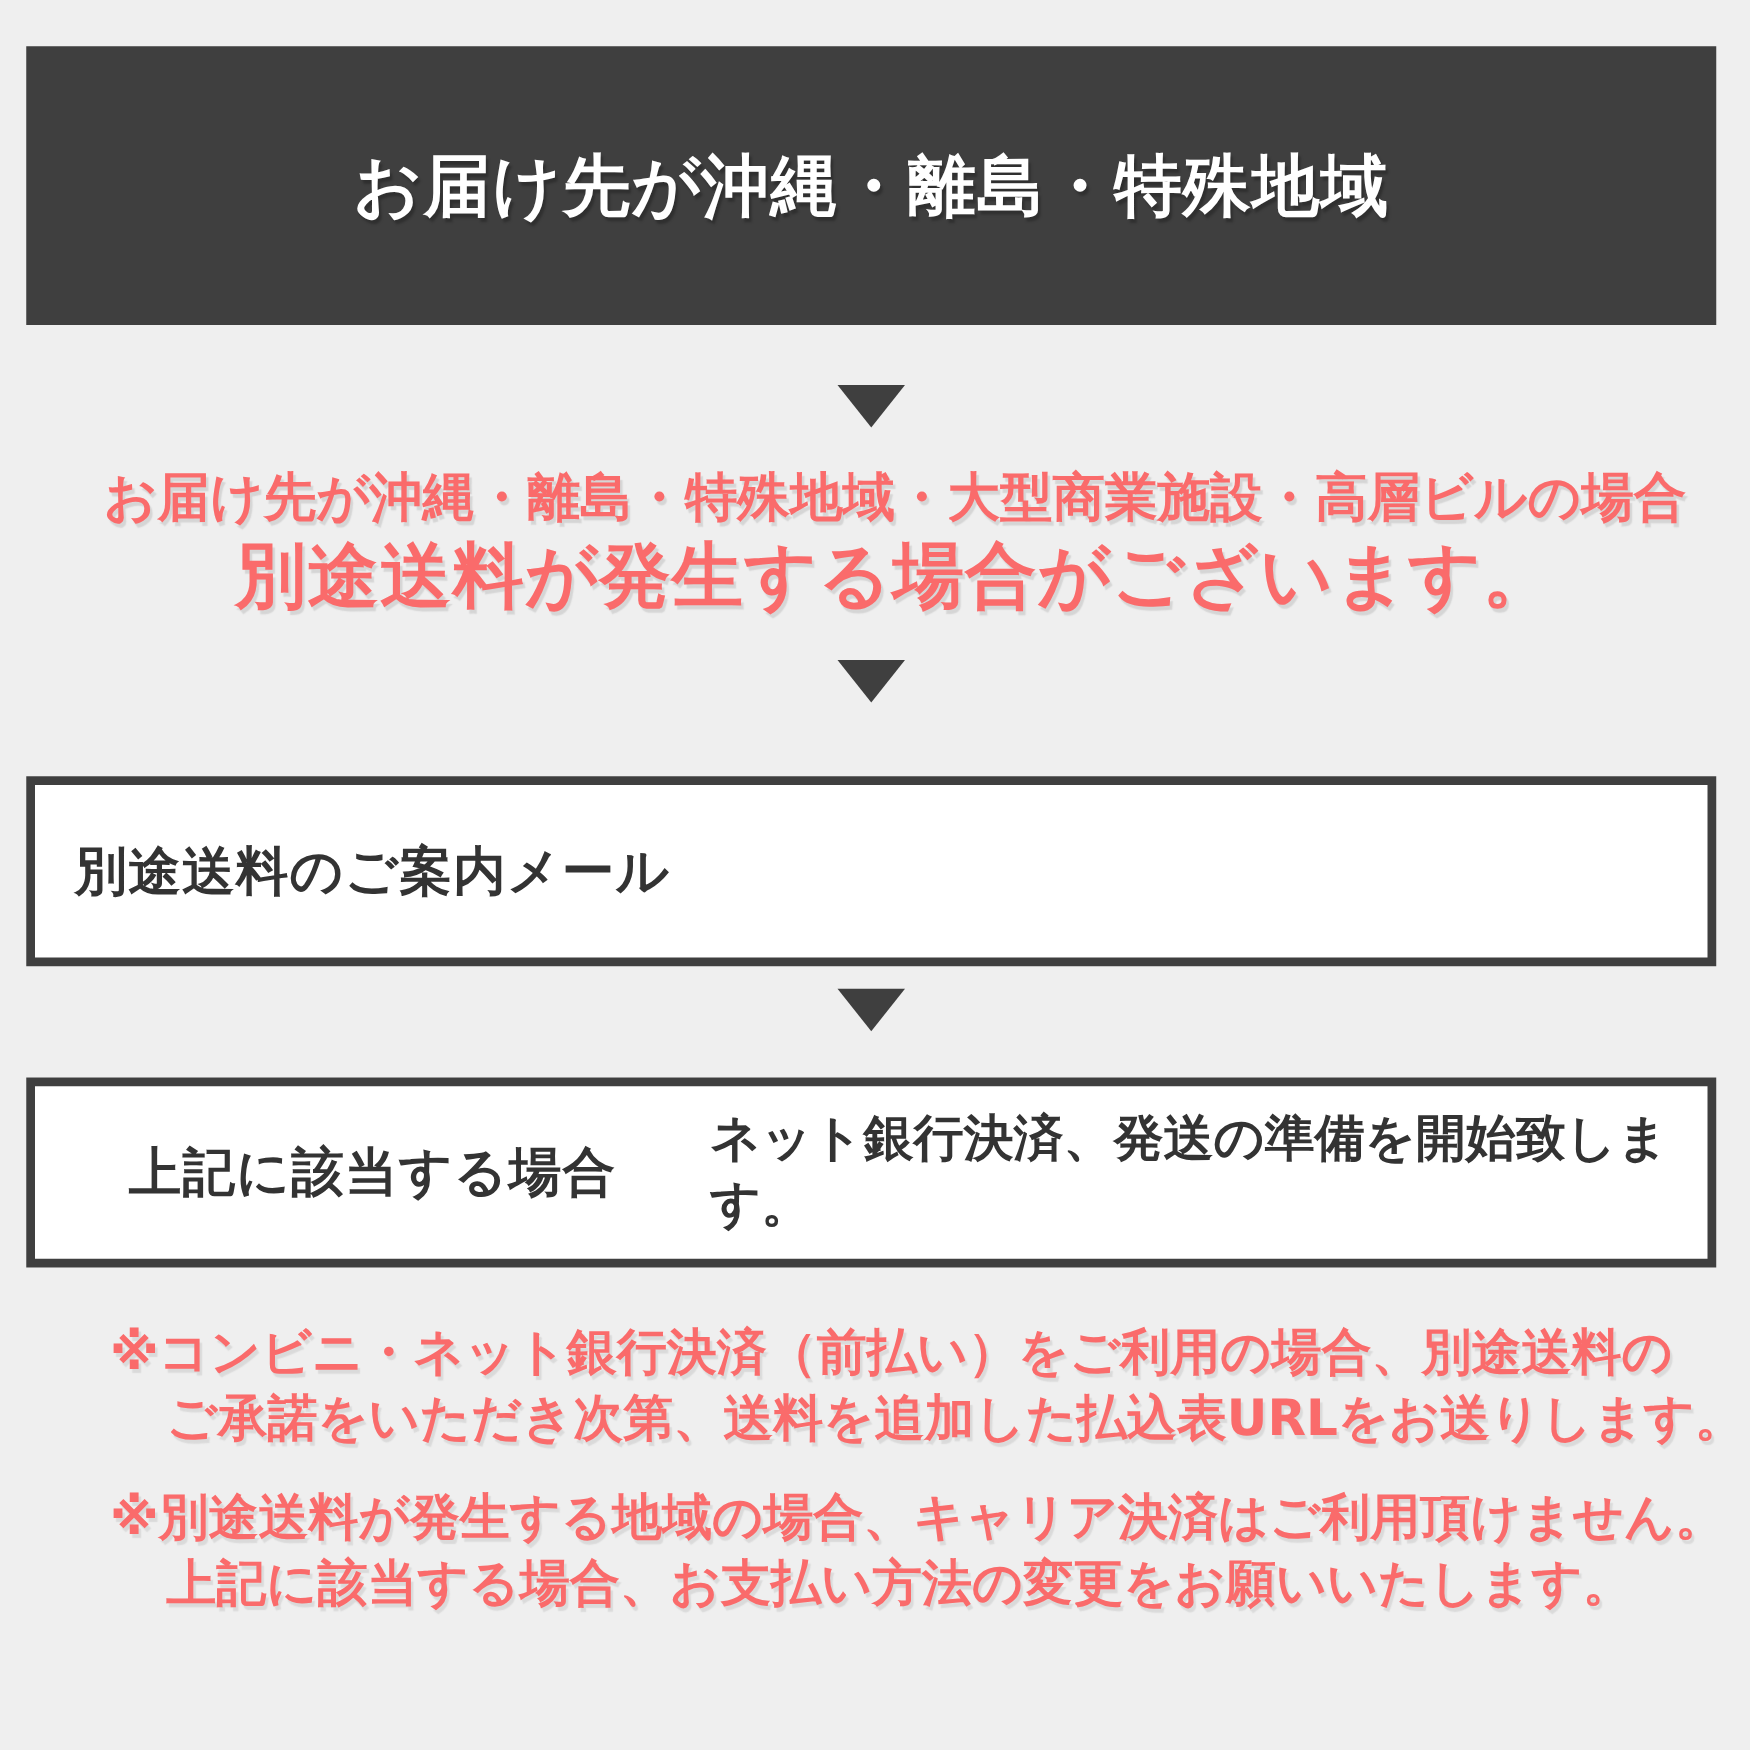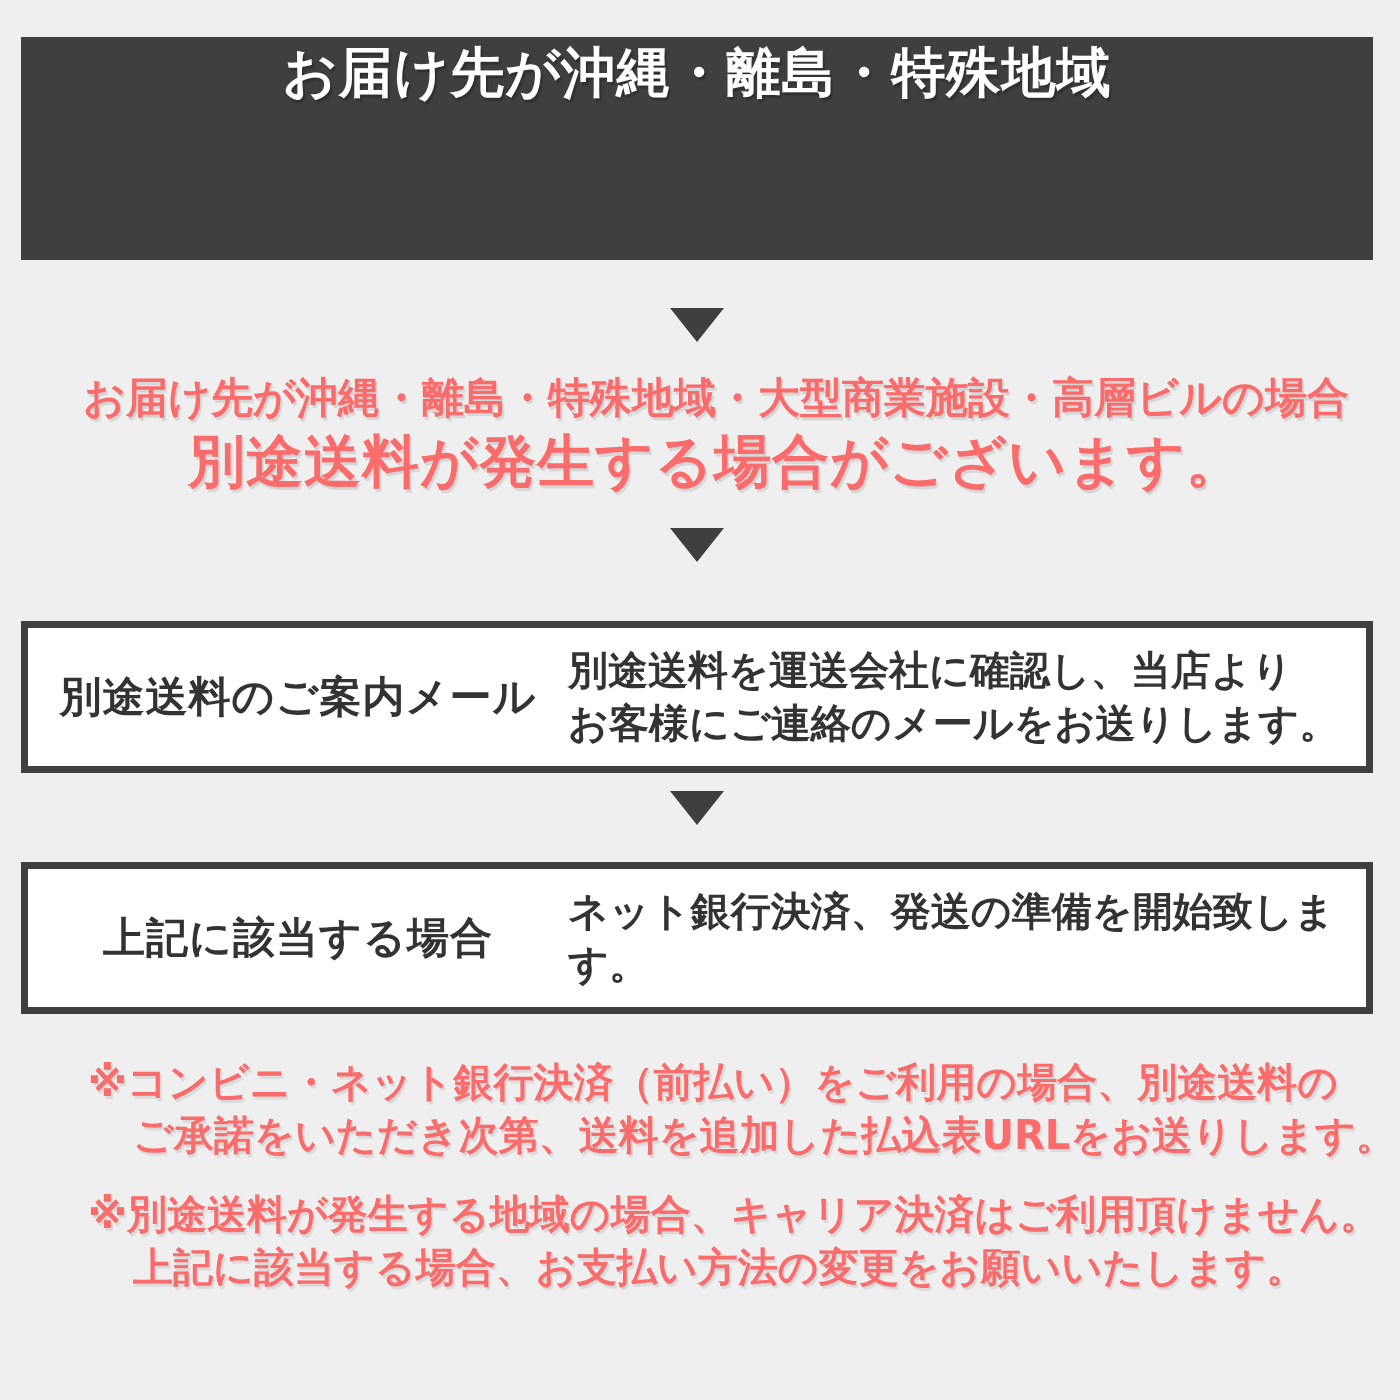--- a/index.html
+++ b/index.html
@@ -20,21 +20,21 @@
   .header-box {
     position: absolute;
     left: 21px;
     top: 37px;
     width: 1352px;
     height: 223px;
     background: var(--dark, #3f3f3f);
     color: #ffffff;
     display: flex;
     flex-direction: column;
-    justify-content: flex-start;
+    justify-content: center;
     align-items: center;
     font-size: 54px;
     line-height: 72px;
     letter-spacing: 1px;
     text-align: center;
     text-shadow: 2px 3px 2px rgba(0,0,0,0.25);
   }
 
   
   .arrow {
@@ -125,24 +125,20 @@
 
   <div class="intro">
     <div class="intro-line1">お届け先が沖縄・離島・特殊地域・大型商業施設・高層ビルの場合</div>
     <div class="intro-line2">別途送料が発生する場合がございます。</div>
   </div>
 
   <div class="arrow arrow2"></div>
 
   <div class="flow-box box1">
     <div class="step-label">別途送料のご案内メール</div>
-    <div class="step-desc">
-      <div>別途送料を運送会社に確認し、当店より</div>
-      <div>お客様にご連絡のメールをお送りします。</div>
-    </div>
   </div>
 
   <div class="arrow arrow3"></div>
 
   <div class="flow-box box2">
     <div class="step-label">上記に該当する場合</div>
     <div class="step-desc">
       <div>ネット銀行決済、発送の準備を開始致します。</div>
     </div>
   </div>

